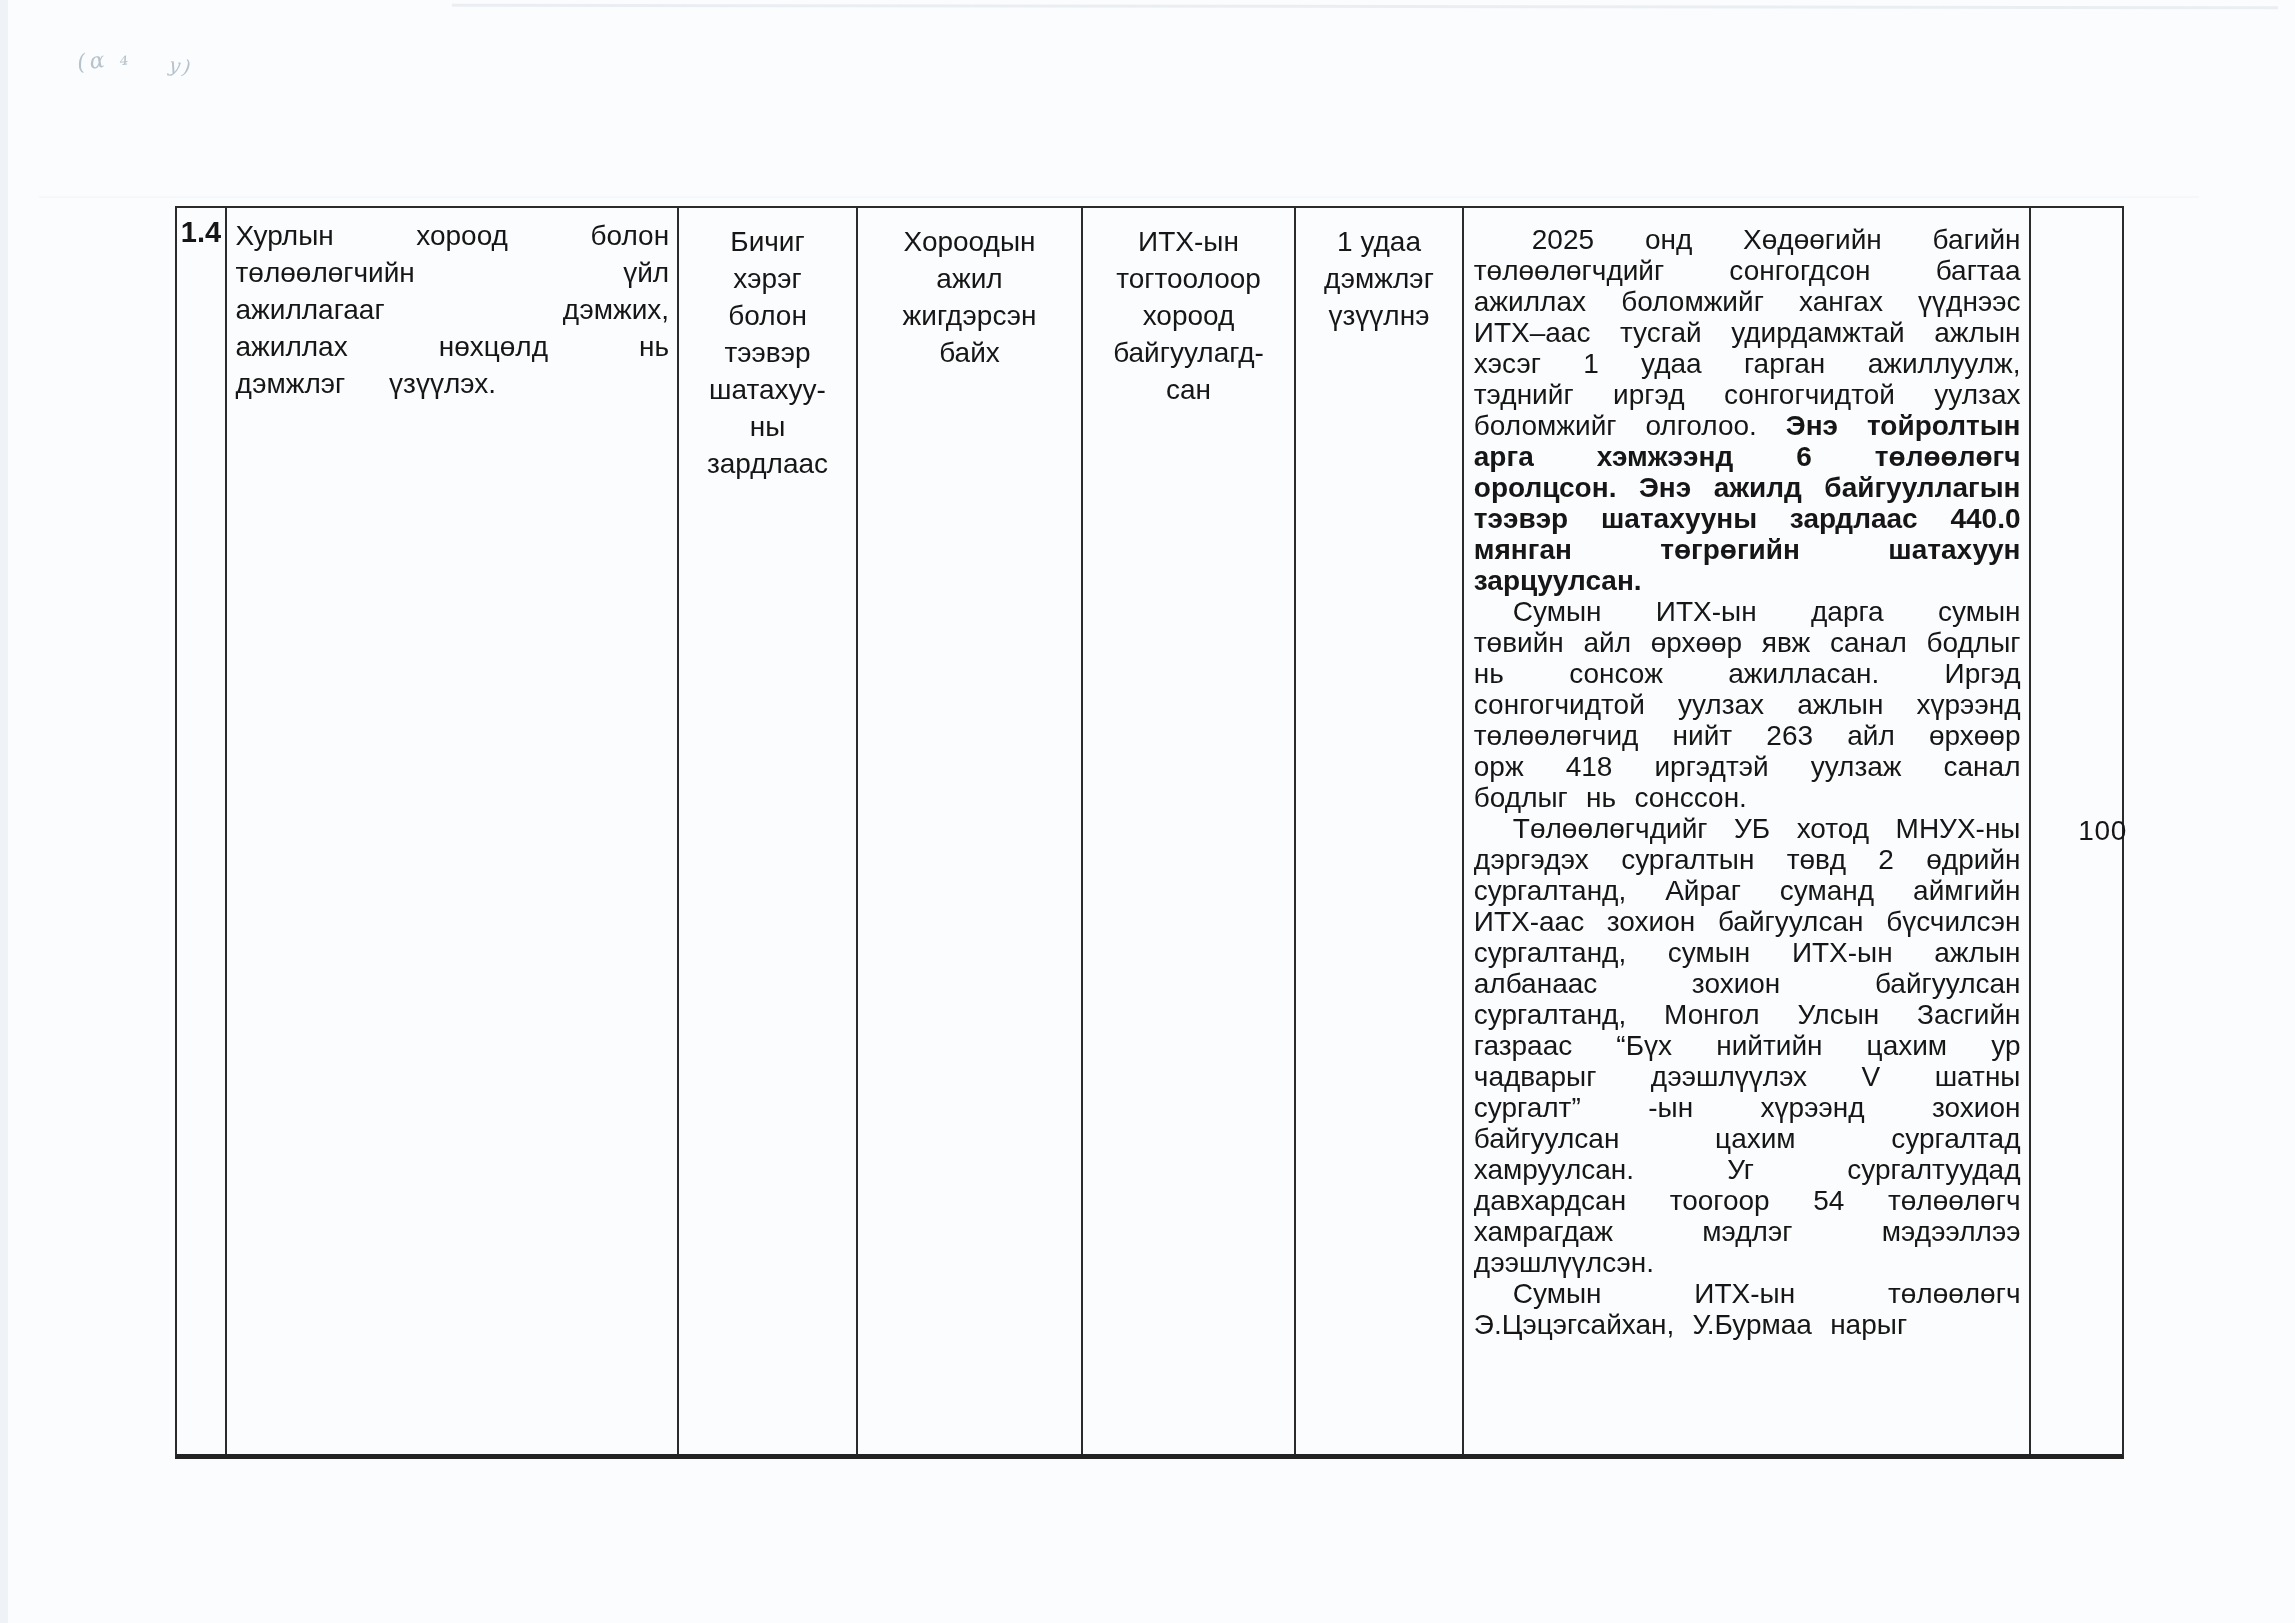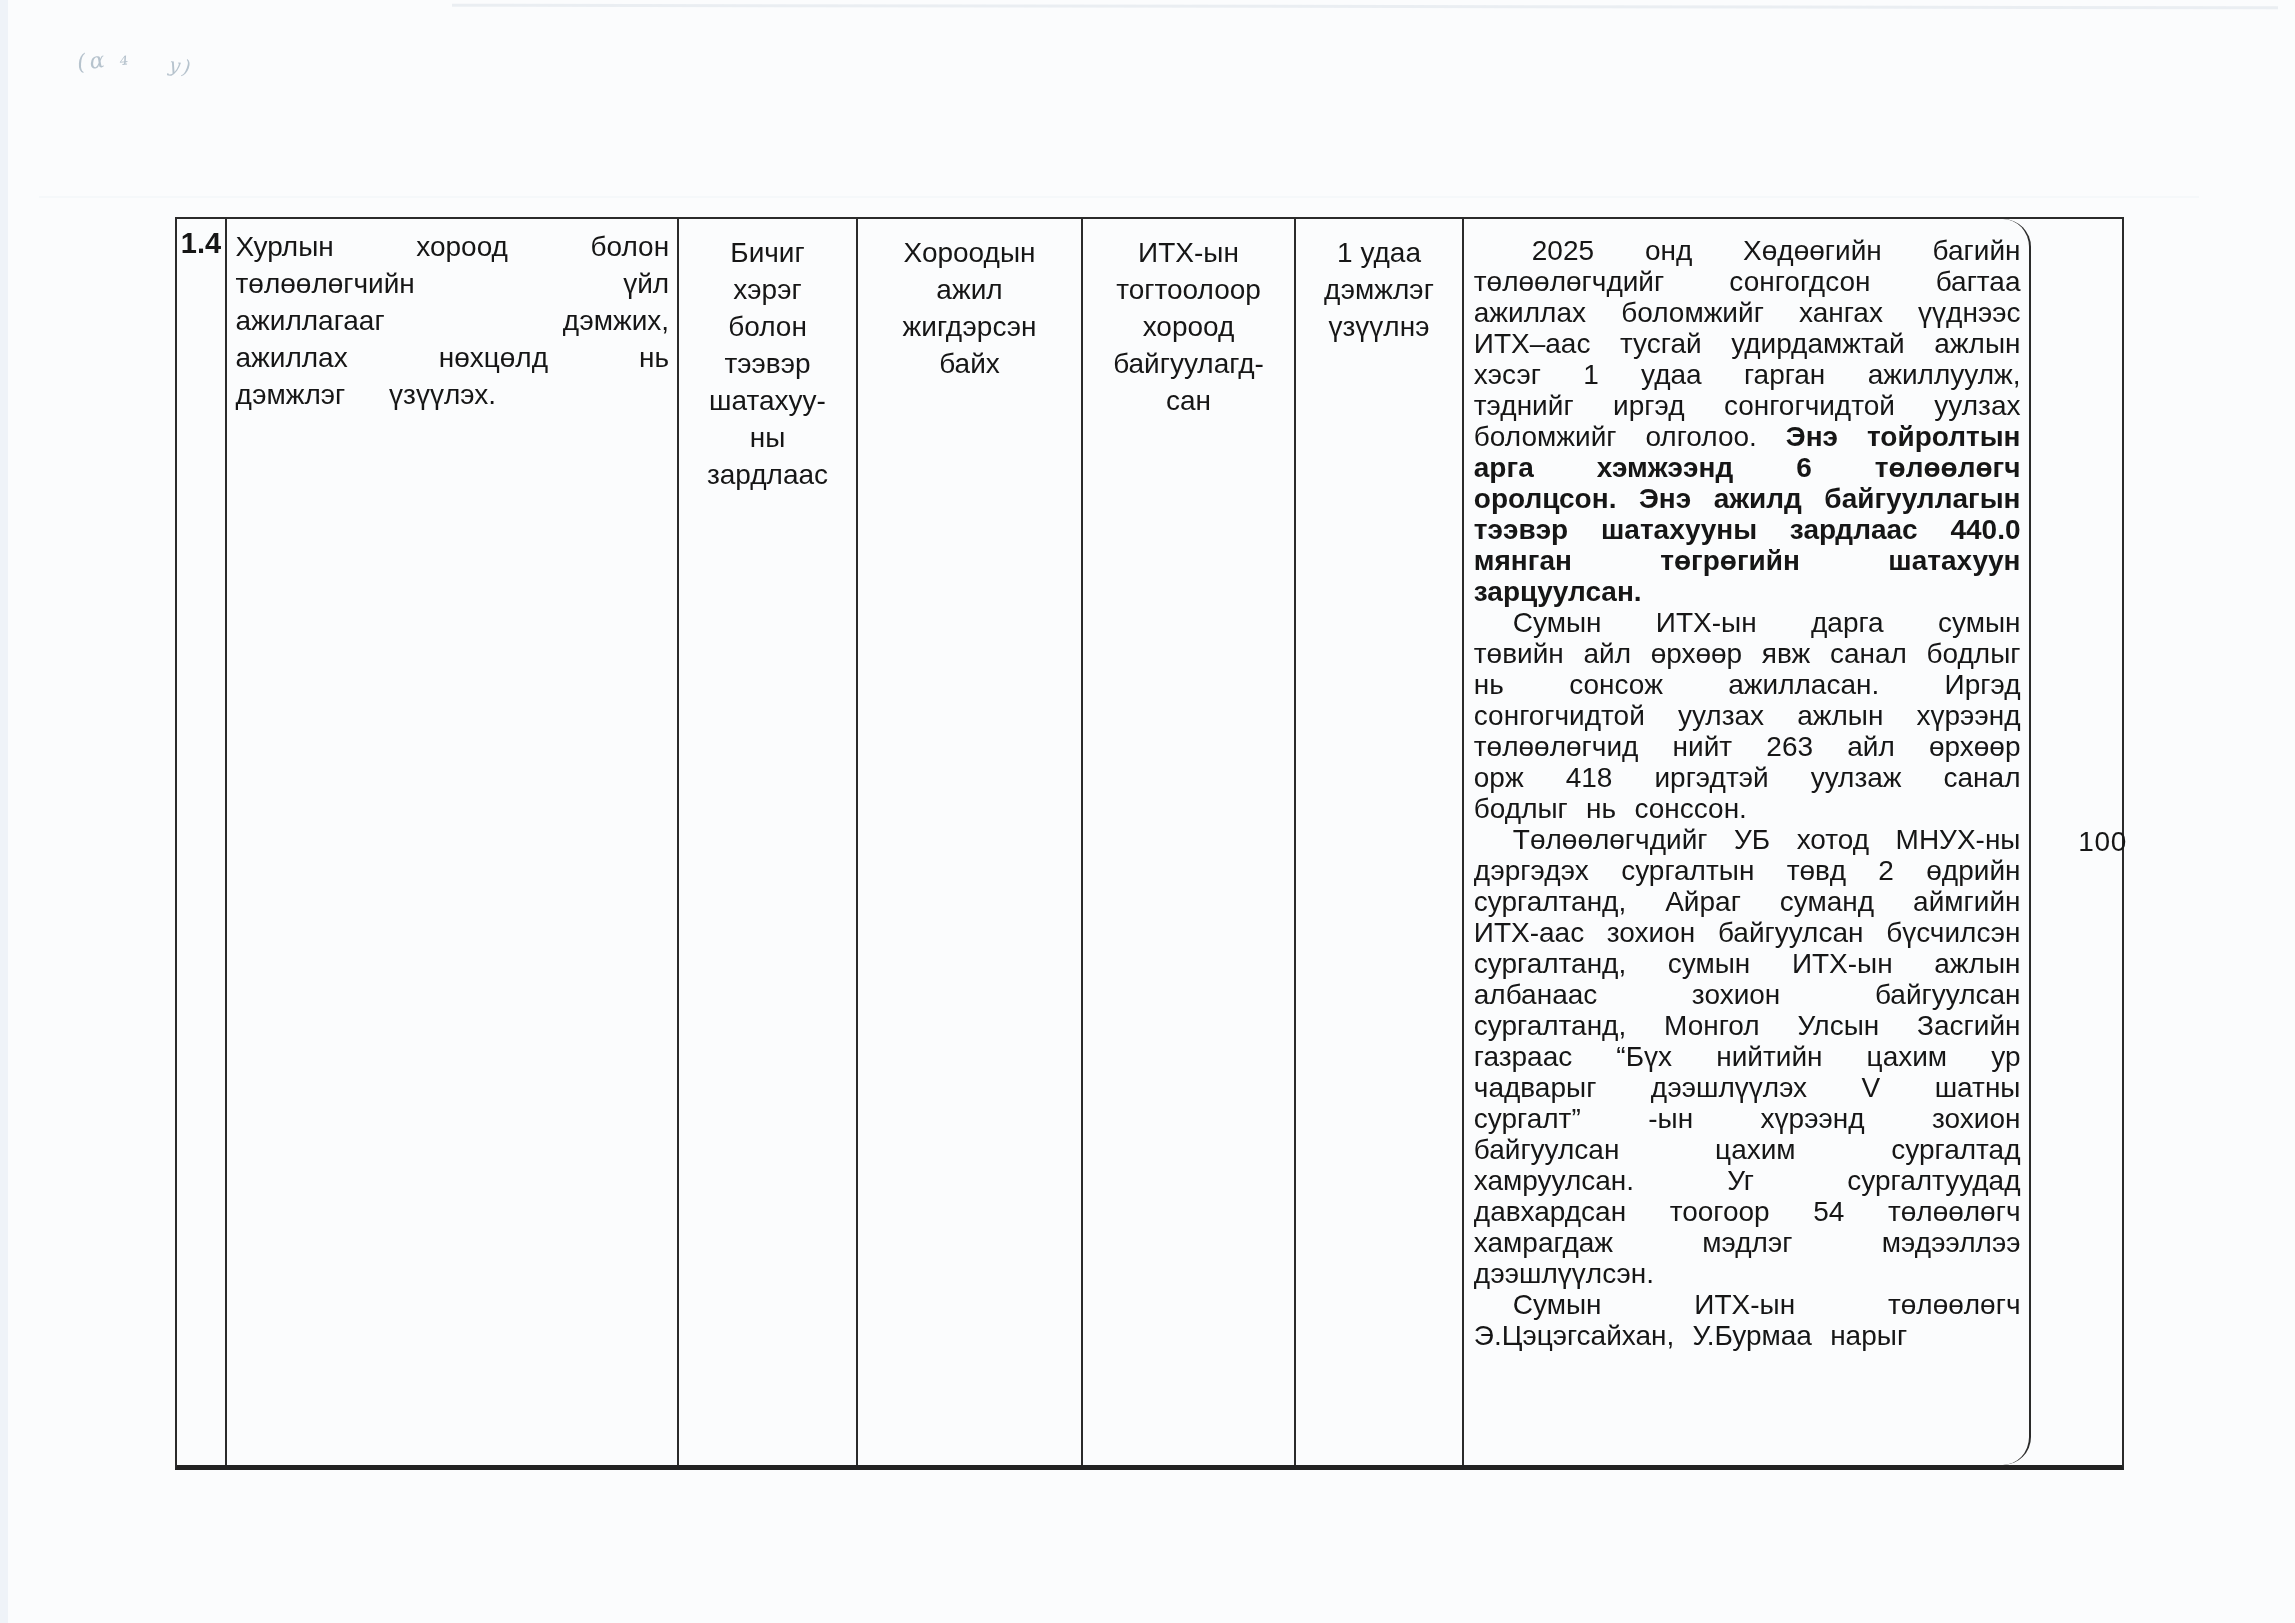--- a/index.html
+++ b/index.html
@@ -16,21 +16,21 @@
   .top-streak{position:absolute;left:452px;top:4.6px;width:1826px;height:3.3px;
     background:rgba(150,170,188,0.16);transform:rotate(0.08deg);}
   .mid-streak{position:absolute;left:39px;top:196px;width:2160px;height:2px;
     background:rgba(170,195,212,0.07);}
   .mark{position:absolute;color:rgba(125,148,165,0.55);
     font-family:"DejaVu Serif",serif;font-style:italic;}
   .mark1{left:77px;top:47px;font-size:22px;transform:rotate(-7deg);letter-spacing:3.9px;}
   .mark2{left:169px;top:55px;font-size:19.6px;transform:rotate(9deg);letter-spacing:2.6px;}
 
   .sheet-table{
-    position:absolute;left:175px;top:217px;width:1949px;height:1253px;
+    position:absolute;left:175px;top:206px;width:1949px;height:1253px;
     display:grid;
     grid-template-columns:50px 452px 179px 225px 213px 168px 567px 96px;
     grid-template-rows:1fr;
     border:2.6px solid #2b2b2b;
     border-bottom-width:5.2px;
     border-bottom-color:#222;
     box-sizing:border-box;
   }
   .cell{
     border-right:2.6px solid #2b2b2b;
@@ -47,21 +47,21 @@
     text-align:justify;word-spacing:36px;
   }
   .c-head{
     padding-top:15px;
     font-size:28px;line-height:37px;
     text-align:center;white-space:pre-line;
   }
   .c-report{
     padding:15.7px 8.5px 0 9.8px;
     font-size:28px;line-height:31px;
-    text-align:justify;word-spacing:10.5px;border-radius:28px;
+    text-align:justify;word-spacing:10.5px;
   }
   .c-report p{margin:0;text-indent:39px;}
   .c-report p.first{text-indent:58px;}
   .c-report b{font-weight:bold;}
   .c-score{display:flex;align-items:center;justify-content:flex-end;}
   .c-score span{font-size:28px;letter-spacing:0.7px;}
 </style>
 </head>
 <body>
 

